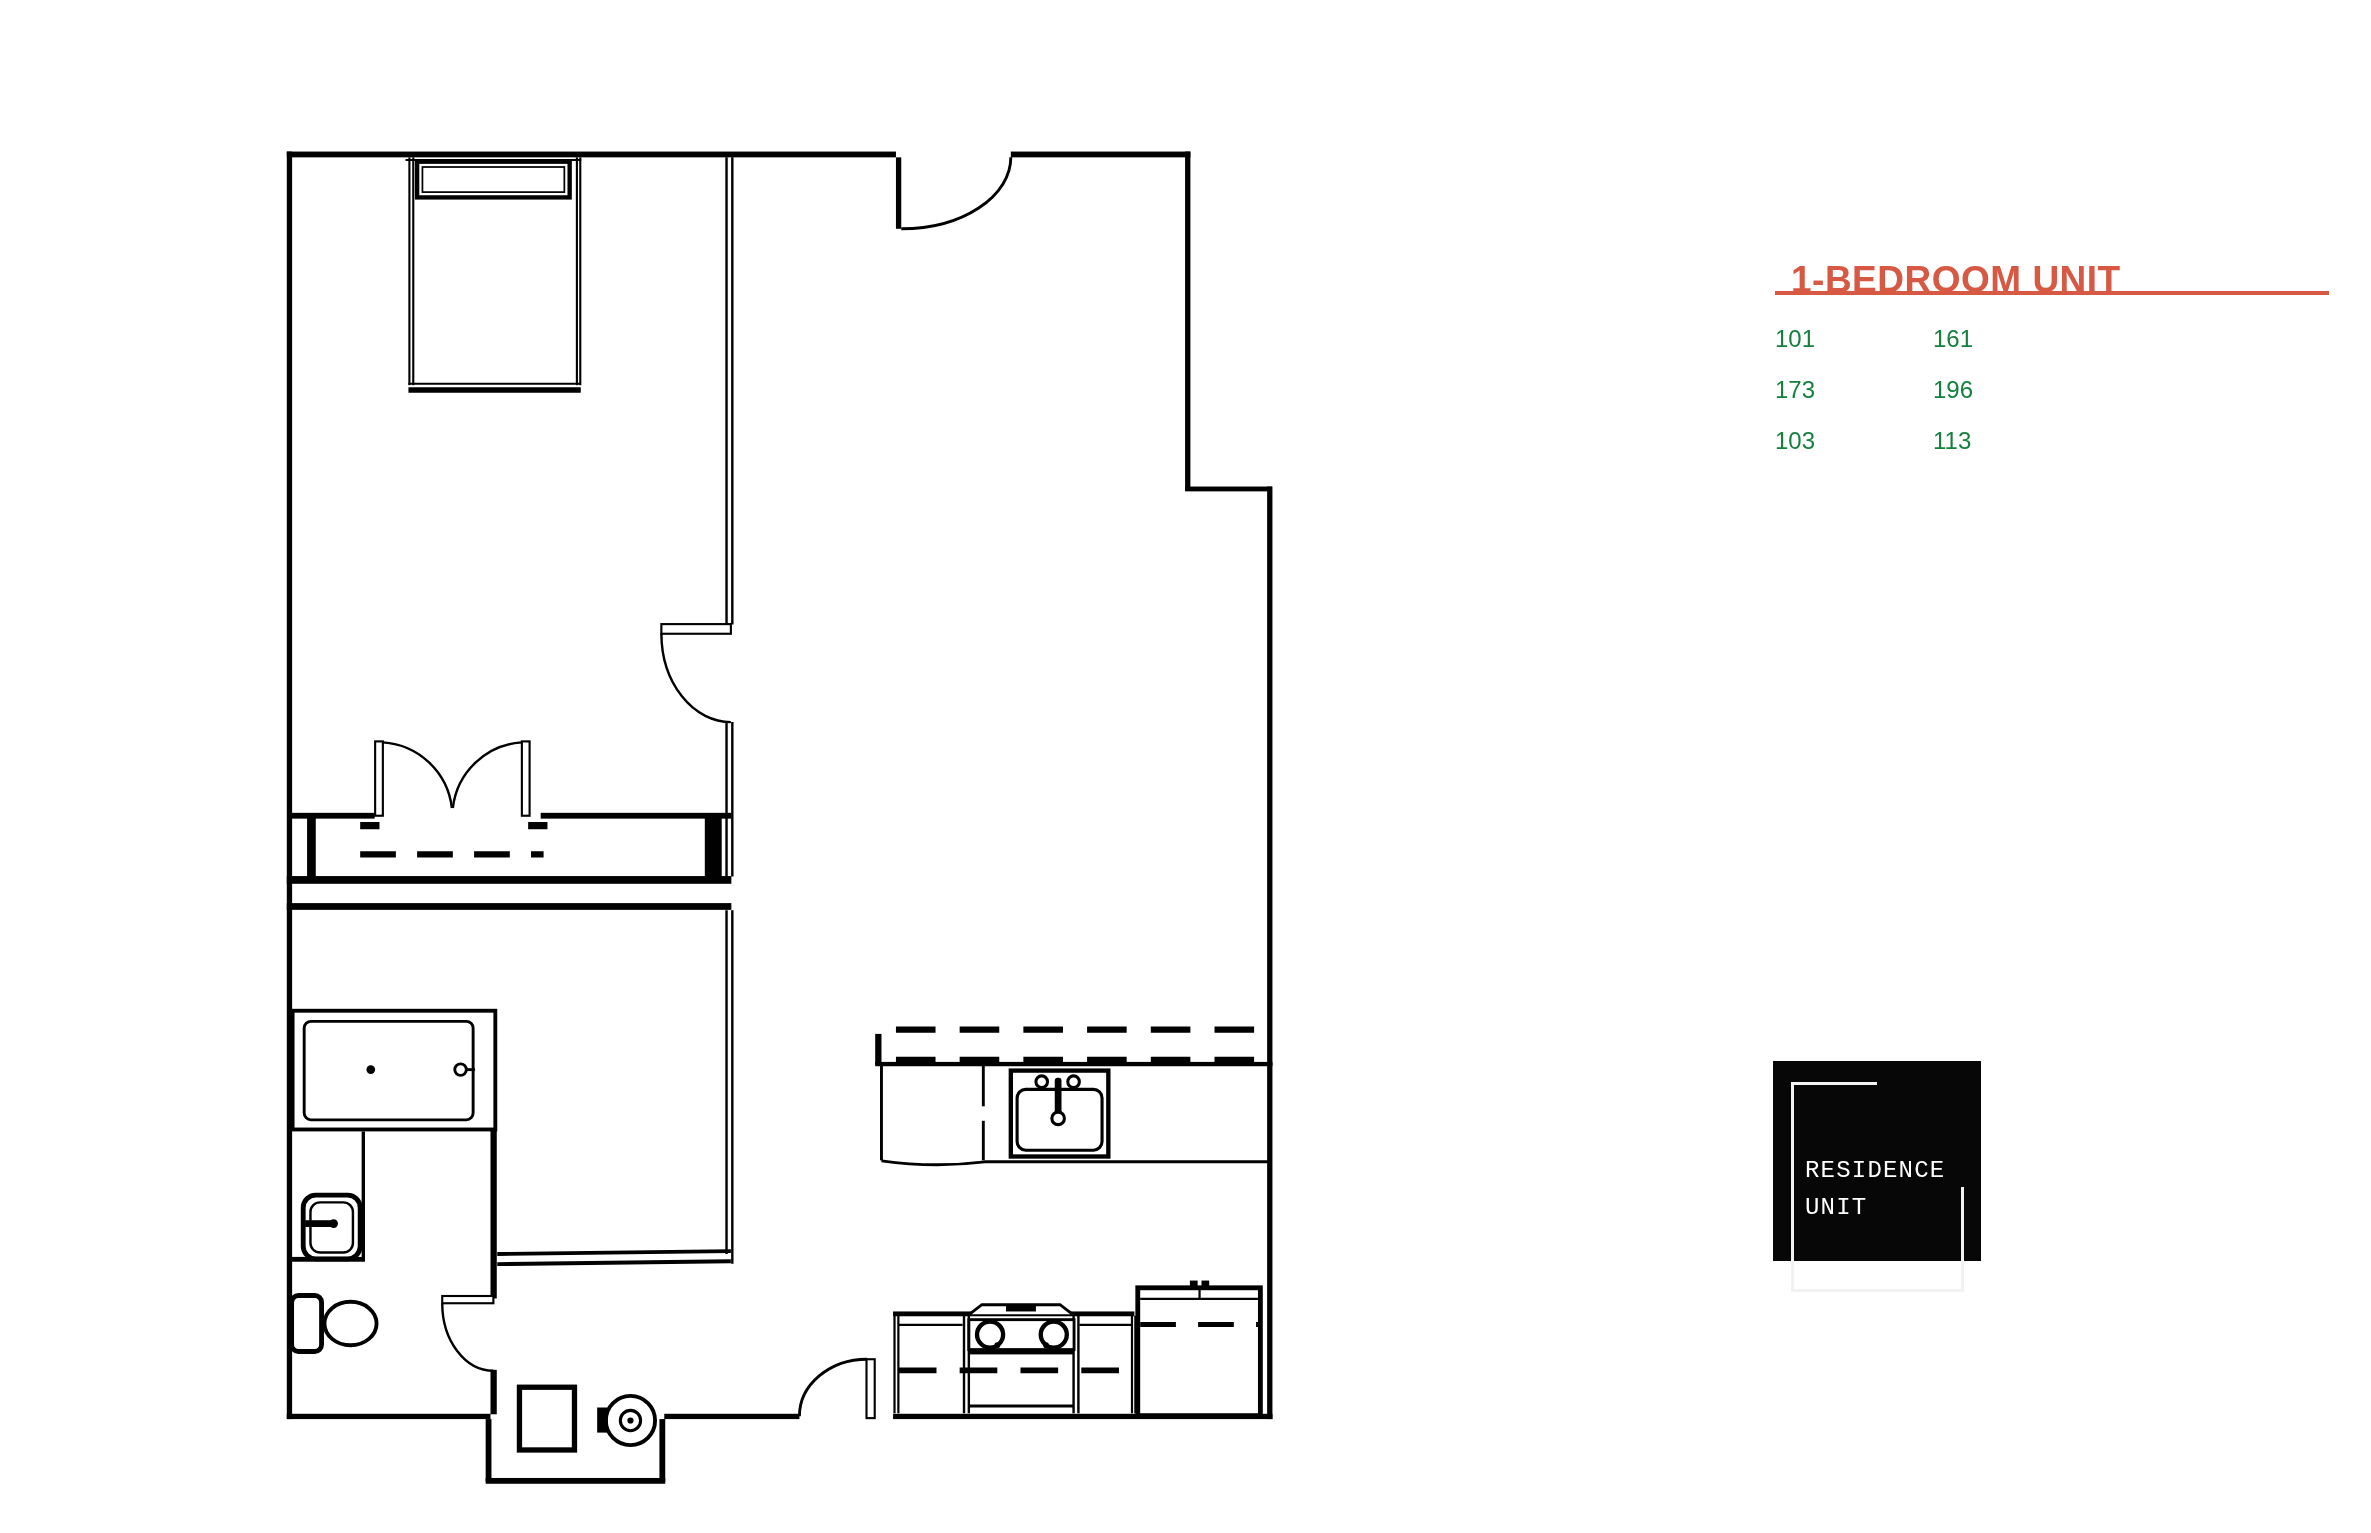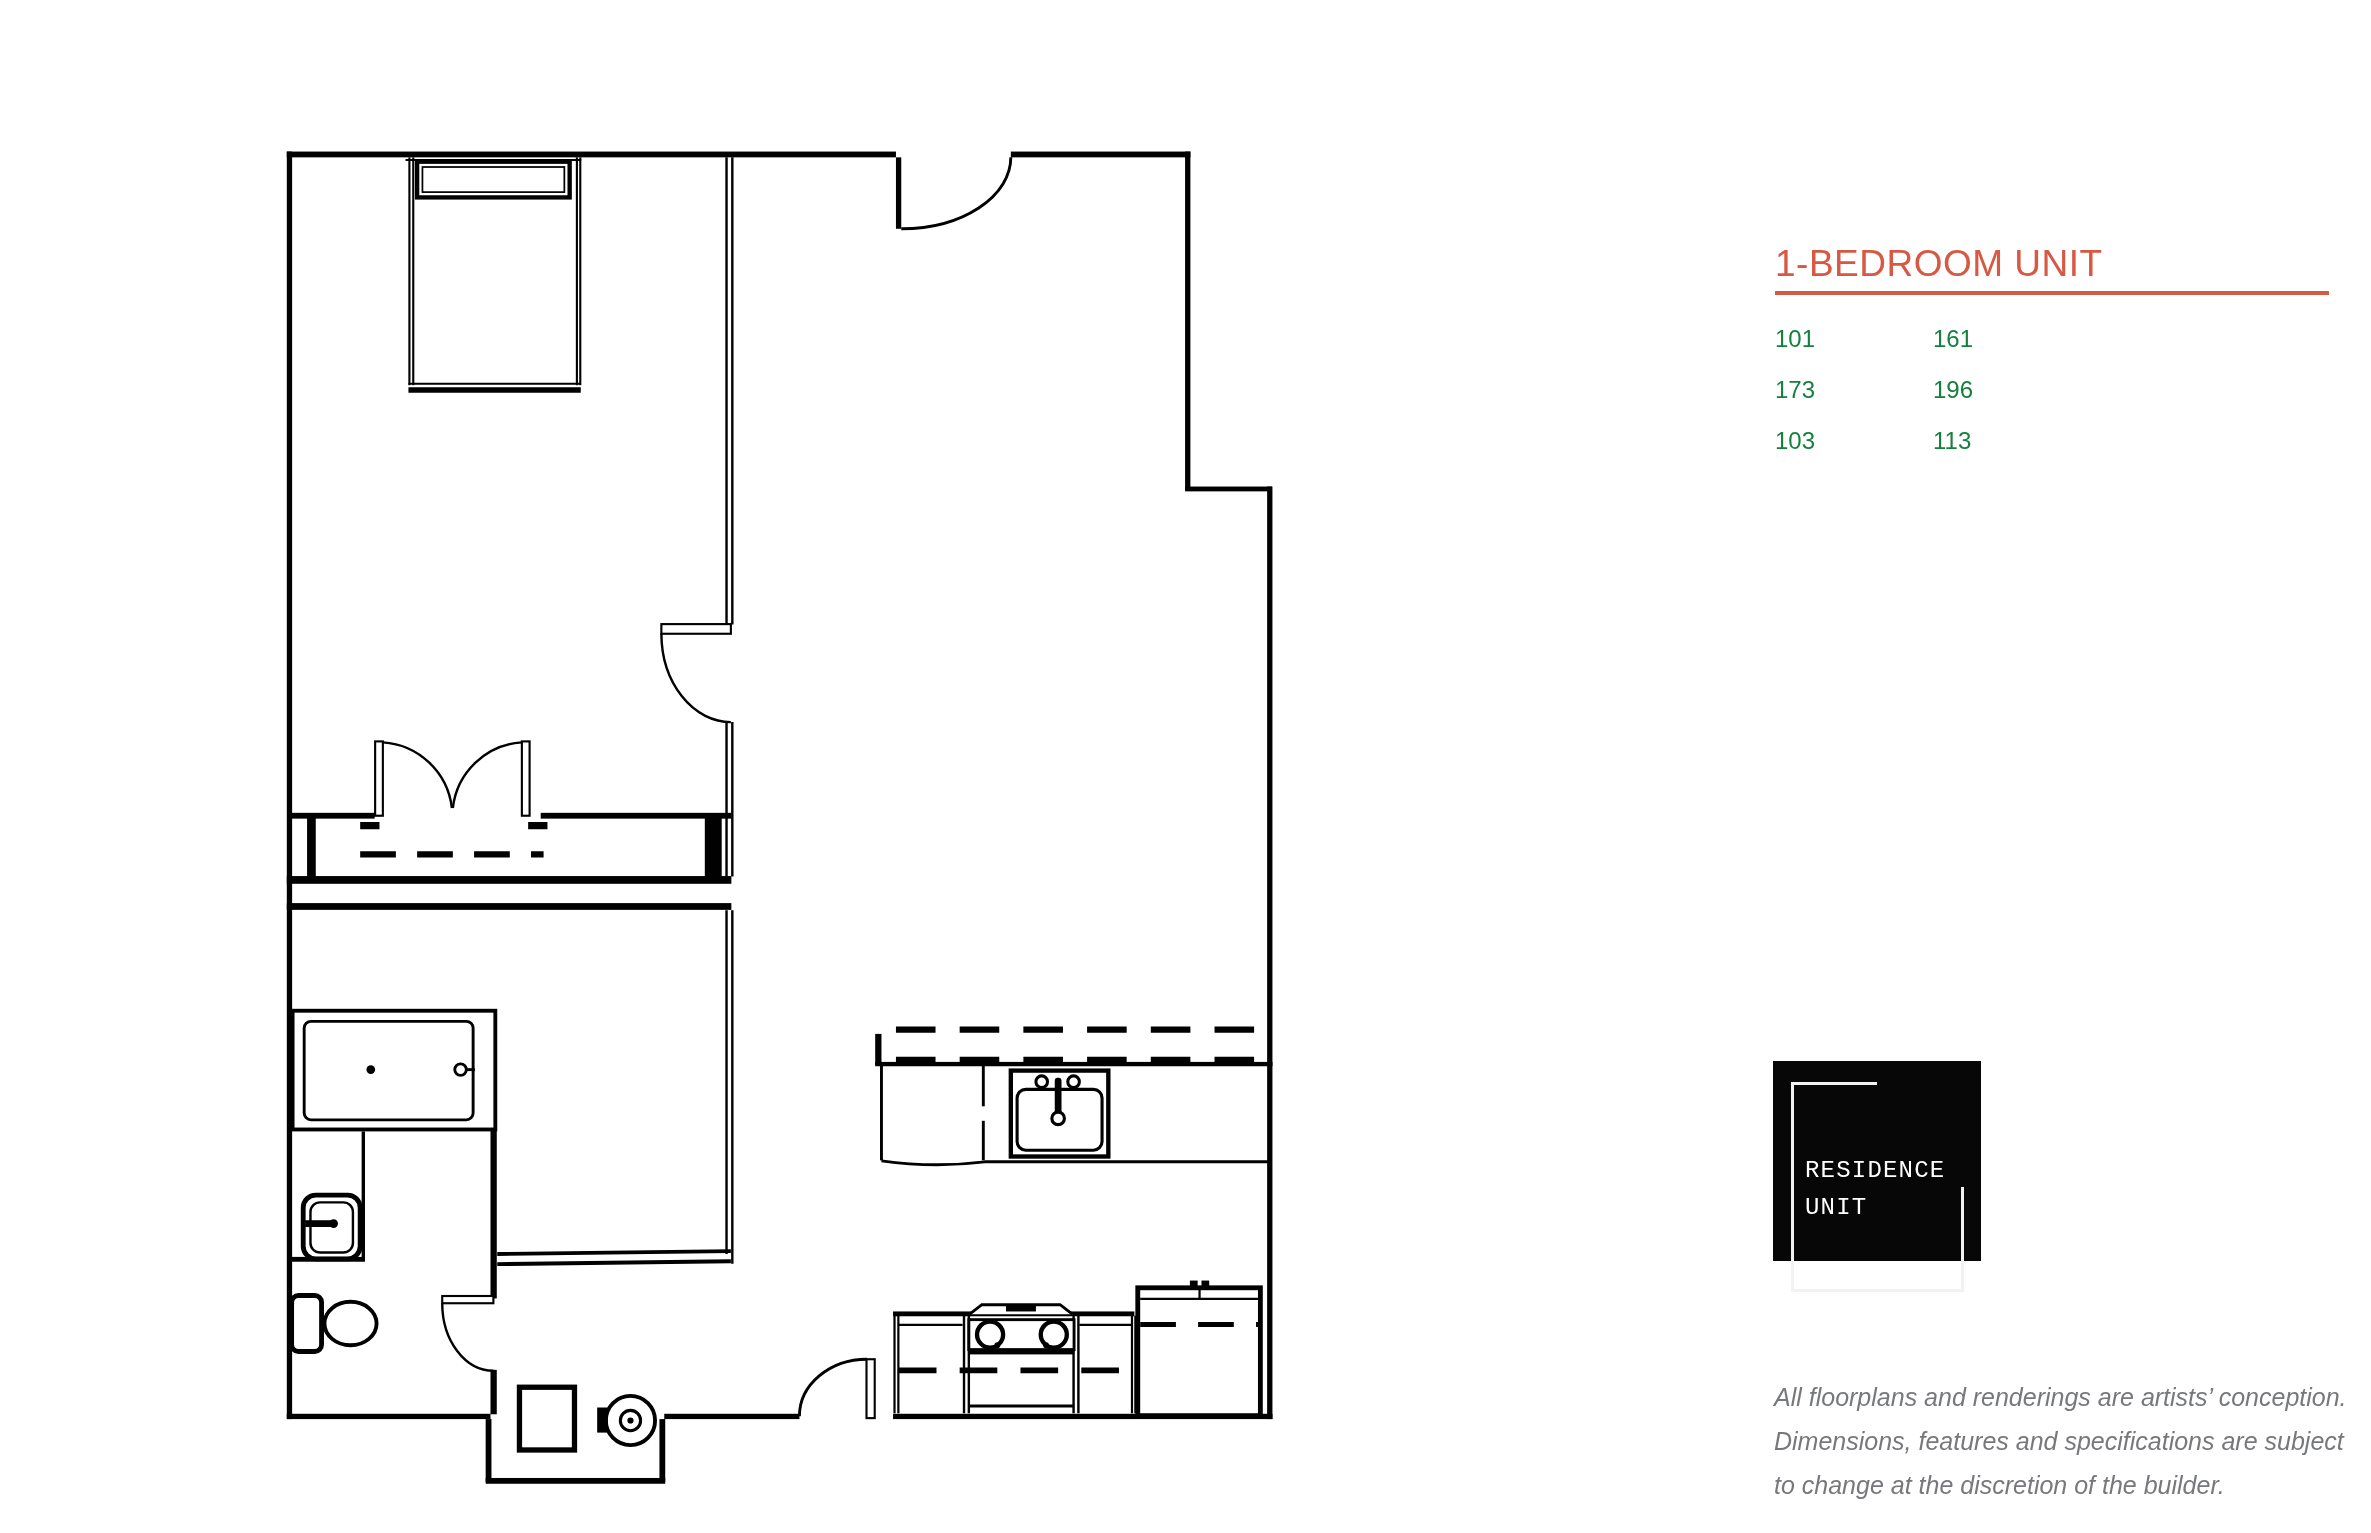--- a/index.html
+++ b/index.html
@@ -1,19 +1,19 @@
 <!DOCTYPE html>
 <html><head>
 <meta charset="utf-8">
 <style>
   html,body{margin:0;padding:0;background:#fff;}
   .page{position:relative;width:2371px;height:1533px;background:#ffffff;overflow:hidden;
         font-family:"Liberation Sans",sans-serif;}
   .plan{position:absolute;left:0;top:0;}
-  .panel-title{position:absolute;left:1775px;top:243px;margin:0;font-size:37px;font-weight:400;
+  .panel-title{position:absolute;left:1775px;top:243px;margin:16px;font-size:37px;font-weight:700;
                letter-spacing:0.5px;color:#d75843;white-space:nowrap;}
   .title-rule{position:absolute;left:1775px;top:291px;width:554px;height:3.9px;background:#d75843;}
   .unit-col{position:absolute;top:313px;font-size:24px;color:#15803d;}
   .unit-col .u{height:51px;line-height:51px;}
   .col1{left:1775px;}
   .col2{left:1933px;}
   .logo{position:absolute;left:1773px;top:1061px;width:208px;height:200px;background:#070707;font-family:Liberation Mono, monospace;}
   .logo .fr{position:absolute;background:#f2f2f2;}
   .fr-top{left:18.3px;top:21px;width:86px;height:2.9px;}
   .fr-left{left:18.3px;top:21px;width:2.9px;height:210px;}
@@ -217,20 +217,15 @@
     <div class="fr fr-top"></div>
     <div class="fr fr-left"></div>
     <div class="fr fr-bottom"></div>
     <div class="fr fr-right"></div>
     <div class="logo-text">
       <div>RESIDENCE</div>
       <div>UNIT</div>
     </div>
   </div>
 
-  <div class="disclaimer">
-    <div>All floorplans and renderings are artists’ conception.</div>
-    <div>Dimensions, features and specifications are subject</div>
-    <div>to change at the discretion of the builder.</div>
-  </div>
 
 </div>
 
 
 </body></html>

